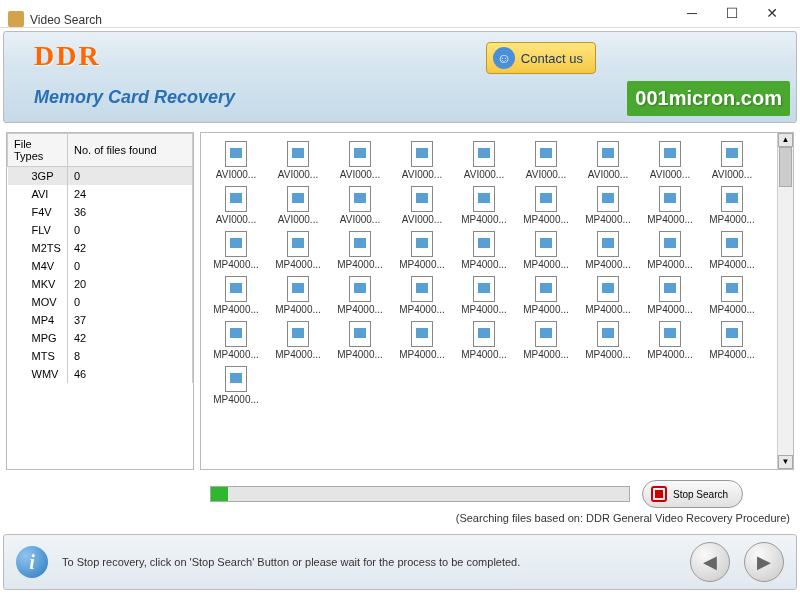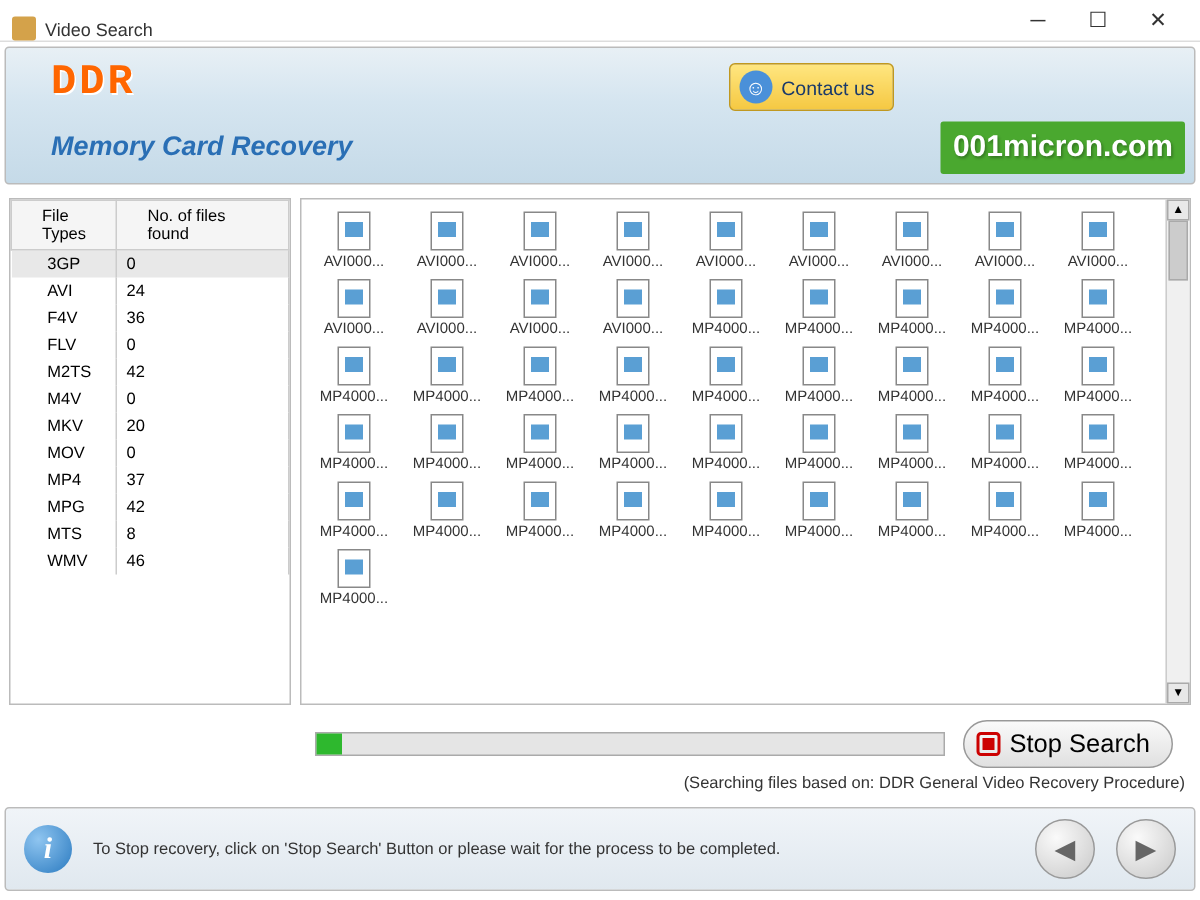--- a/index.html
+++ b/index.html
@@ -2,50 +2,50 @@
 <html><head>
 <meta charset="utf-8">
 <style>
 * { box-sizing: border-box; margin: 0; padding: 0; }
 body { font-family: "Segoe UI", Tahoma, sans-serif; font-size: 11px; background: #fff; width: 800px; height: 600px; overflow: hidden; }
 .titlebar { height: 28px; display: flex; align-items: flex-end; padding: 0 8px; border-bottom: 1px solid #ddd; background: #fff; }
 .titlebar .app-icon { width: 16px; height: 16px; background: #d4a24a; margin-right: 6px; border-radius: 2px; }
 .titlebar .title { flex: 1; font-size: 12px; color: #333; }
 .titlebar .win-btn { width: 40px; height: 28px; display: flex; align-items: center; justify-content: center; color: #333; font-size: 14px; }
 .header { height: 92px; background: linear-gradient(180deg, #e8f0f5 0%, #d5e5f0 40%, #c5dae8 100%); position: relative; border: 1px solid #bbb; margin: 3px; border-radius: 3px; }
-.logo { position: absolute; left: 30px; top: 8px; font-family: Liberation Mono, monospace; font-size: 28px; font-weight: bold; color: #ff6600; text-shadow: 1px 1px 0 #fff; letter-spacing: 2px; }
+.logo { position: absolute; left: 30px; top: 8px; font-family: Liberation Serif, serif; font-size: 28px; font-weight: bold; color: #ff6600; text-shadow: 1px 1px 0 #fff; letter-spacing: 2px; }
 .subtitle { position: absolute; left: 30px; top: 55px; font-size: 18px; font-weight: bold; color: #2a6fb5; font-style: italic; }
 .contact-btn { position: absolute; right: 200px; top: 10px; background: linear-gradient(180deg, #ffe680, #f5c842); border: 1px solid #c09820; border-radius: 4px; padding: 4px 12px 4px 6px; display: flex; align-items: center; gap: 6px; font-size: 13px; color: #1a3a6a; cursor: pointer; }
 .contact-btn .avatar { width: 22px; height: 22px; background: #4a90d9; border-radius: 50%; display: flex; align-items: center; justify-content: center; color: #fff; font-size: 14px; }
 .site-banner { position: absolute; right: 6px; bottom: 6px; background: #4aa82f; color: #fff; font-size: 20px; font-weight: bold; padding: 6px 8px; border-radius: 2px; text-shadow: 1px 1px 2px rgba(0,0,0,0.3); }
 .main { display: flex; gap: 6px; padding: 6px; height: 350px; }
 .left-panel { width: 188px; border: 1px solid #bbb; background: #fff; }
 .ft-table { width: 100%; border-collapse: collapse; font-size: 11px; }
-.ft-table th { text-align: left; padding: 4px 20px; border: 1px solid #ccc; background: #f5f5f5; font-weight: normal; }
+.ft-table th { text-align: left; padding: 4px 6px; border: 1px solid #ccc; background: #f5f5f5; font-weight: normal; }
 .ft-table td { padding: 3px 6px; border-right: 1px solid #ccc; }
 .ft-table tr.sel td { background: #e8e8e8; }
 .ft-table td:first-child { width: 60px; padding-left: 24px; }
 .right-panel { flex: 1; border: 1px solid #bbb; background: #fff; display: flex; position: relative; }
 .files-grid { flex: 1; padding: 8px 4px; overflow: hidden; }
 .files-row { display: flex; }
 .file-item { width: 62px; text-align: center; margin-bottom: 6px; }
 .file-icon { width: 22px; height: 26px; margin: 0 auto 2px; border: 1px solid #888; background: #fff; position: relative; }
 .file-icon::before { content: ""; position: absolute; top: 6px; left: 4px; right: 4px; height: 10px; background: #5a9fd4; }
 .file-name { font-size: 10px; color: #333; white-space: nowrap; overflow: hidden; }
 .vscroll { width: 16px; background: #f0f0f0; border-left: 1px solid #ccc; position: relative; }
 .vscroll .thumb { position: absolute; top: 14px; left: 1px; right: 1px; height: 40px; background: #ccc; border: 1px solid #aaa; }
 .vscroll .arr { position: absolute; left: 0; right: 0; height: 14px; background: #e8e8e8; border: 1px solid #aaa; font-size: 8px; text-align: center; line-height: 12px; }
 .vscroll .arr.up { top: 0; }
 .vscroll .arr.dn { bottom: 0; }
 .progress-area { padding: 4px 10px; }
 .progress-text { text-align: center; font-size: 11px; color: #333; margin-bottom: 3px; margin-left: 190px; }
 .progress-row { display: flex; align-items: center; gap: 12px; margin-left: 200px; }
 .progress-bar { flex: 0 0 420px; height: 16px; border: 1px solid #aaa; background: #e5e5e5; position: relative; }
 .progress-fill { position: absolute; left: 0; top: 0; bottom: 0; width: 4%; background: #2eb82e; }
-.stop-btn { background: linear-gradient(180deg, #fafafa, #e0e0e0); border: 1px solid #999; border-radius: 16px; padding: 5px 14px 5px 8px; display: flex; align-items: center; gap: 6px; font-size: 17px; cursor: pointer; }
+.stop-btn { background: linear-gradient(180deg, #fafafa, #e0e0e0); border: 1px solid #999; border-radius: 16px; padding: 5px 14px 5px 8px; display: flex; align-items: center; gap: 6px; font-size: 10px; cursor: pointer; }
 .stop-icon { width: 16px; height: 16px; border: 2px solid #cc0000; border-radius: 3px; position: relative; }
 .stop-icon::after { content: ""; position: absolute; top: 2px; left: 2px; right: 2px; bottom: 2px; background: #cc0000; }
 .search-mode { text-align: right; font-size: 11px; color: #333; margin-top: 4px; margin-left: 81px; }
 .footer { margin: 6px 3px 3px; border: 1px solid #bbb; border-radius: 3px; background: linear-gradient(180deg, #f0f4f8, #e0e8ef); height: 56px; display: flex; align-items: center; padding: 0 12px; gap: 14px; }
 .info-icon { width: 32px; height: 32px; border-radius: 50%; background: radial-gradient(circle at 30% 30%, #8fc5f0, #2a7ac0); color: #fff; font-family: Georgia, serif; font-size: 20px; font-weight: bold; font-style: italic; display: flex; align-items: center; justify-content: center; }
 .footer-text { flex: 1; font-size: 11px; color: #333; }
 .nav-btn { width: 40px; height: 40px; border-radius: 50%; background: radial-gradient(circle at 35% 30%, #fafafa, #c8c8c8); border: 1px solid #999; display: flex; align-items: center; justify-content: center; color: #666; font-size: 18px; cursor: pointer; }
 </style>
 </head>
 <body>

